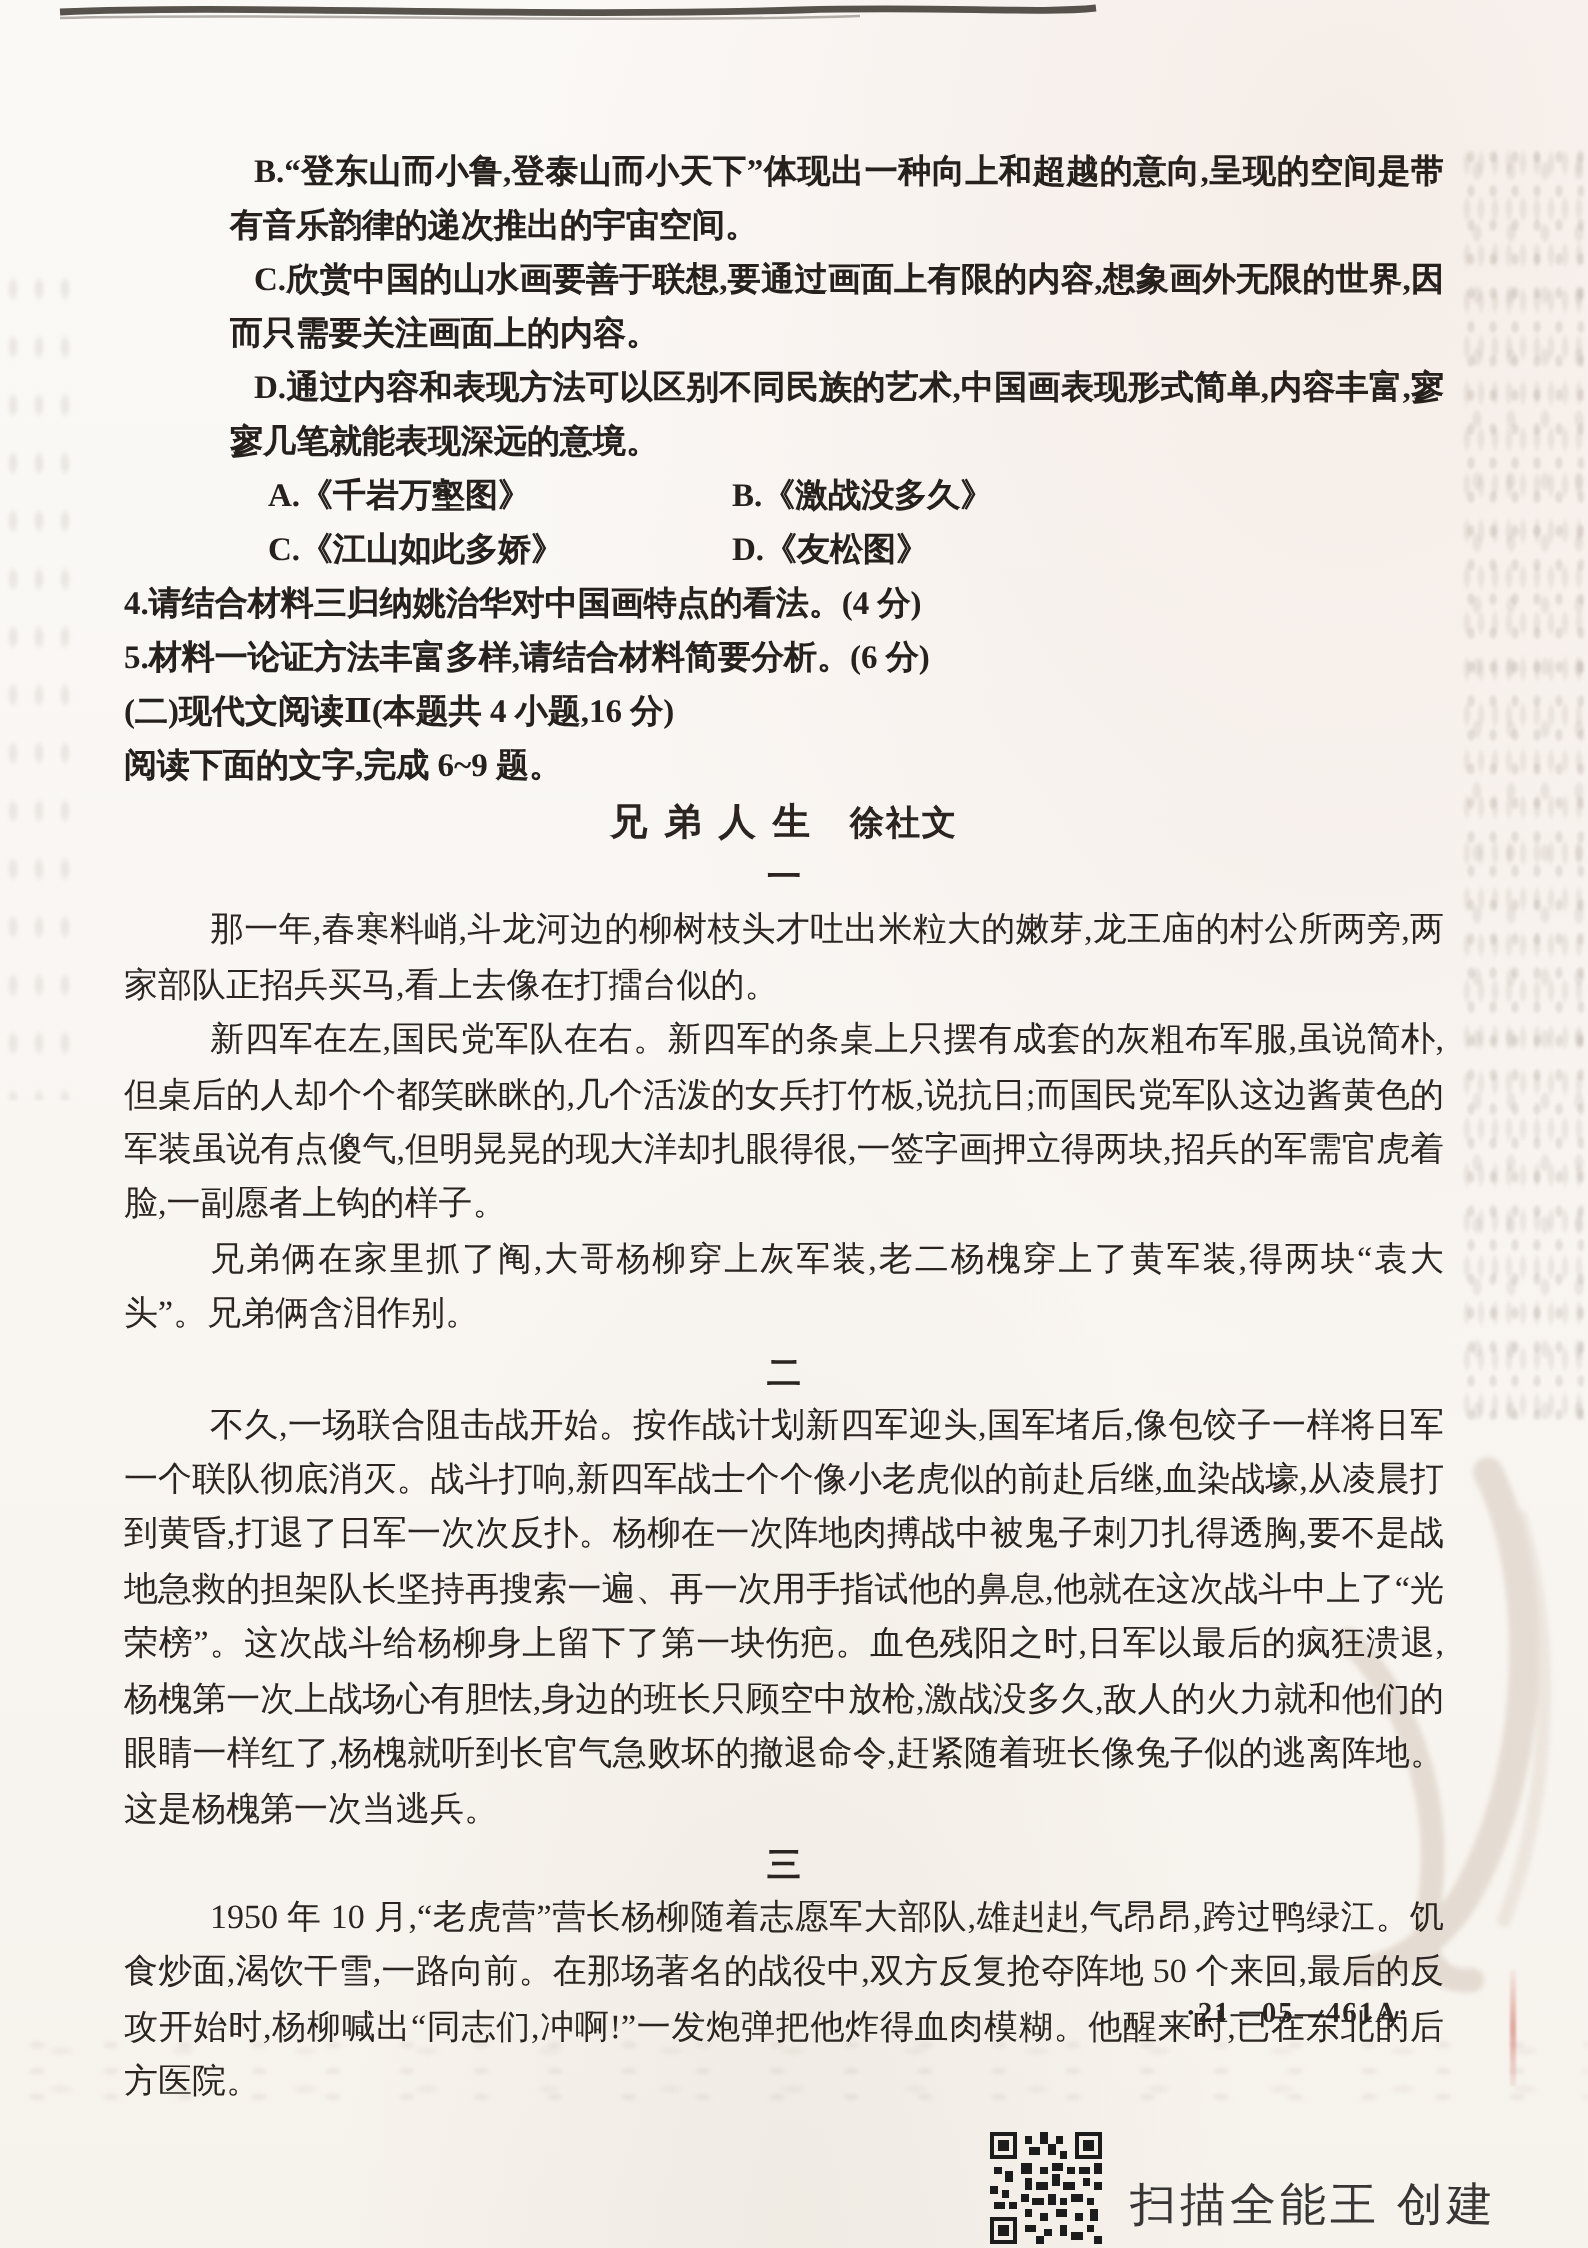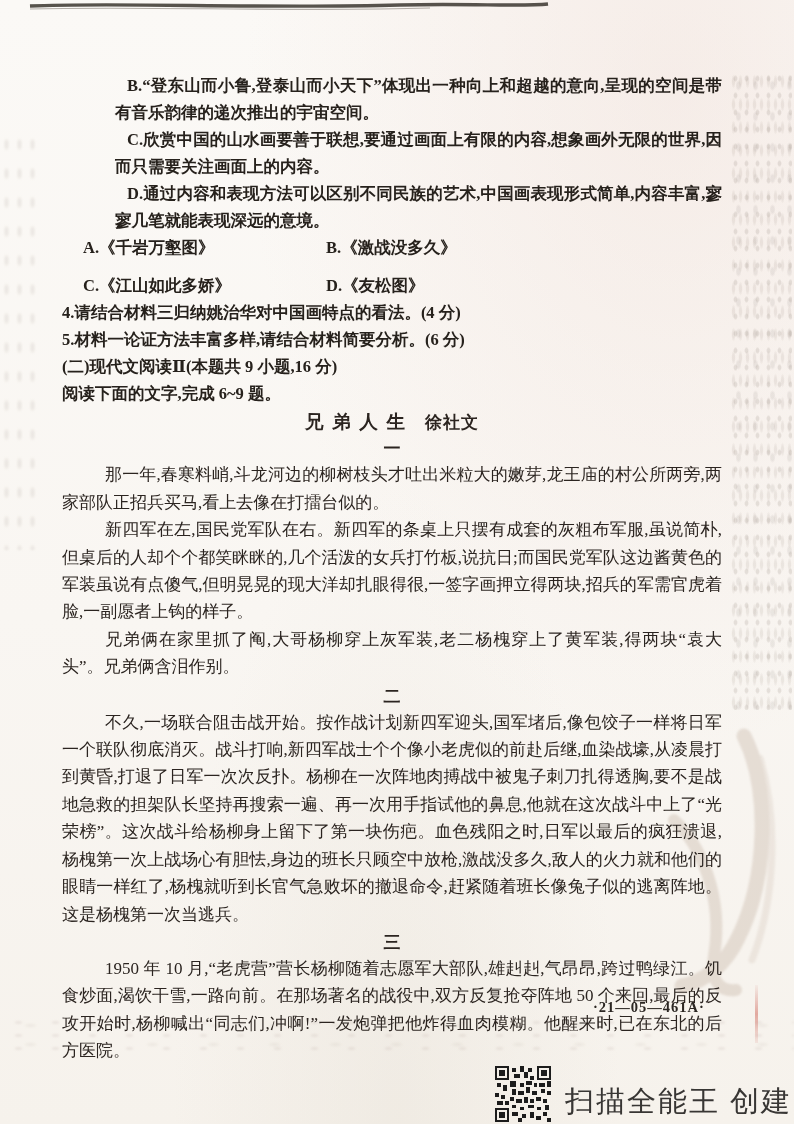--- a/index.html
+++ b/index.html
@@ -45,37 +45,37 @@
   .red-streak{
     position:absolute;left:755px;top:985px;width:3px;height:58px;
     background:linear-gradient(180deg,rgba(205,95,82,.05),rgba(205,95,82,.5),rgba(205,95,82,.1));
     filter:blur(.4px);pointer-events:none;
   }
   
   .content{position:absolute;left:0;top:0;width:794px;padding:72px 72px 0 62px;box-sizing:border-box;}
   .qarea{font-weight:600;font-size:16.5px;line-height:27px;color:#26211c;}
   .opt{margin:0 0 0 53px;text-indent:12px;text-align:justify;}
   .stem{margin:0 0 0 5px;text-align:justify;}
-  .choices{display:grid;grid-template-columns:232px auto;margin-left:21px;gap:11px;}
+  .choices{display:grid;grid-template-columns:232px auto;margin-left:72px;}
   .choice{white-space:nowrap;}
   .qline{margin-left:5px;}
   .instr{margin-left:53px;}
   .story{font-size:17px;line-height:27.4px;color:#2b2420;font-weight:500;}
   .story-title{text-align:center;font-size:18.5px;font-weight:700;letter-spacing:2px;padding:2px 0 1px;}
   .story-title .author{font-weight:600;letter-spacing:1px;margin-left:18px;font-size:17px;}
   .sec-num{text-align:center;font-weight:700;font-size:17px;line-height:22px;padding:1px 0;}
   .para{margin:0;text-indent:43px;text-align:justify;}
   
   .footer{position:absolute;left:0;top:999px;width:794px;height:22px;font-size:14.5px;font-weight:600;color:#2b2622;}
   .footer .center{position:absolute;left:245px;}
   .footer .code{position:absolute;left:593px;letter-spacing:1px;}
   
   .scanbadge{position:absolute;left:495px;top:1066px;display:flex;align-items:center;}
   .qr{width:56px;height:56px;display:block;}
-  .scan-caption{margin-left:14px;font-size:29px;letter-spacing:2px;color:#38薄3634;color:#383634;font-family:"Liberation Sans","DejaVu Sans",sans-serif;margin-top:16px;}
+  .scan-caption{margin-left:14px;font-size:23px;letter-spacing:2px;color:#38薄3634;color:#383634;font-family:"Liberation Sans","DejaVu Sans",sans-serif;margin-top:16px;}
 </style>
 </head>
 <body>
 
 <div class="page">
 
   <svg class="top-edge" viewBox="0 0 794 14">
     <path d="M30,6 C120,2 260,9 400,5 C470,3 520,7 548,4" fill="none" stroke="#45403a" stroke-width="3.4" opacity="0.9"></path>
     <path d="M30,9 C140,6 300,12 430,8" fill="none" stroke="#6b645c" stroke-width="1.2" opacity="0.5"></path>
   </svg>
@@ -103,21 +103,21 @@
 
       <div class="choices">
         <div class="choice"><span>A.</span><span>《千岩万壑图》</span></div>
         <div class="choice"><span>B.</span><span>《激战没多久》</span></div>
         <div class="choice"><span>C.</span><span>《江山如此多娇》</span></div>
         <div class="choice"><span>D.</span><span>《友松图》</span></div>
       </div>
 
       <p class="qline" style="margin:0;">4.请结合材料三归纳姚治华对中国画特点的看法。(4 分)</p>
       <p class="qline" style="margin:0;">5.材料一论证方法丰富多样,请结合材料简要分析。(6 分)</p>
-      <p class="qline" style="margin:0;">(二)现代文阅读Ⅱ(本题共 9 小题,16 分)</p>
+      <p class="qline" style="margin:0;">(二)现代文阅读Ⅱ(本题共 4 小题,16 分)</p>
       <p class="instr" style="margin:0;">阅读下面的文字,完成 6~9 题。</p>
     </div>
 
     <div class="story">
       <div class="story-title">
         <span>兄 弟 人 生</span><span class="author">徐社文</span>
       </div>
 
       <div class="sec-num">一</div>
       <p class="para">那一年,春寒料峭,斗龙河边的柳树枝头才吐出米粒大的嫩芽,龙王庙的村公所两旁,两家部队正招兵买马,看上去像在打擂台似的。</p>

